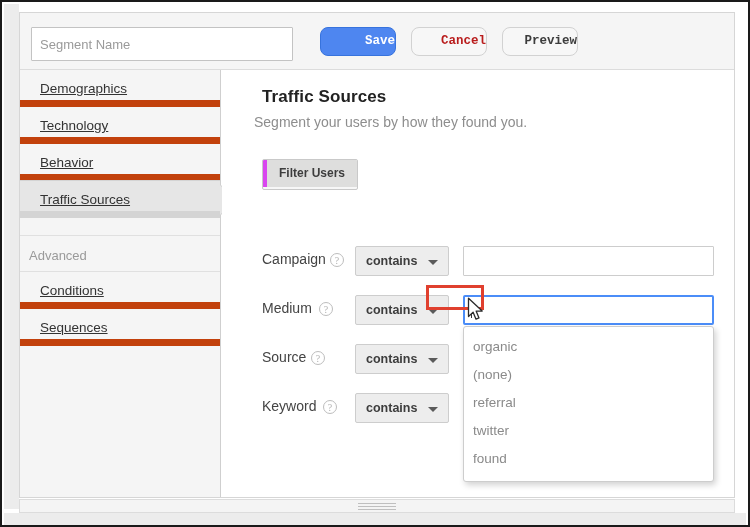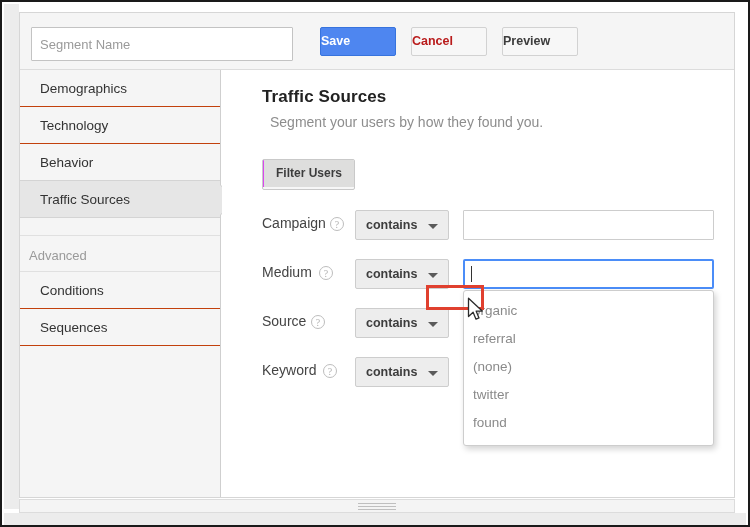--- a/index.html
+++ b/index.html
@@ -66,26 +66,26 @@
     border-radius: 1px;
     outline: none;
   }
   .segment-name-input::placeholder { color: #9a9a9a; opacity: 1; }
 
   .btn {
     position: absolute;
     top: 14px;
     height: 29px;
     box-sizing: border-box;
-    border-radius: 2px;
-    font-family: Liberation Sans, sans-serif;
+    border-radius: 8px;
+    font-family: Liberation Mono, monospace;
     font-size: 12.5px;
     font-weight: bold;
     line-height: 27px;
-    text-align: left;
+    text-align: right;
     cursor: pointer;
     padding: 0;
   }
   .btn-save {
     left: 300px;
     width: 76px;
     background: #4e86f0;
     border: 1px solid #3773dd;
     color: #ffffff;
   }
@@ -123,27 +123,28 @@
     bottom: 0;
     background: #f5f5f5;
     border-right: 1px solid #cfcfcf;
     box-sizing: border-box;
   }
   .nav-item {
     position: relative;
     height: 37px;
     line-height: 37px;
     box-sizing: border-box;
-    border-bottom: 1px solid #c2410c;
+    border-bottom: 7px solid #c2410c;
     padding-left: 20px;
     font-size: 13.5px;
     color: #333333;
     background: #f5f5f5;
     cursor: pointer;
     white-space: nowrap;
+    text-decoration: underline;
   }
   .nav-item.selected {
     background: #e6e6e6;
     border-bottom-color: #d4d4d4;
     border-top: 1px solid #d4d4d4;
     margin-top: -1px;
     height: 38px;
     line-height: 37px;
   }
   
@@ -190,21 +191,21 @@
     position: absolute;
     left: 40px;
     top: 17px;
     font-size: 17px;
     font-weight: bold;
     color: #222222;
     letter-spacing: 0.1px;
   }
   .content-subtitle {
     position: absolute;
-    left: 48px;
+    left: 32px;
     top: 44px;
     font-size: 14px;
     color: #8d8d8d;
   }
 
   
   .seg-toggle {
     position: absolute;
     left: 40px;
     top: 89px;
@@ -222,28 +223,29 @@
     font-size: 12px;
     font-weight: bold;
     color: #3d3d3d;
     background: #f7f7f7;
     cursor: pointer;
     box-sizing: border-box;
     white-space: nowrap;
   }
   .seg-btn.active {
     background: #dededd;
-    border-left: 1px solid #d946ef;
+    border-left: 4px solid #d946ef;
   }
 
   
   .form-row {
     position: absolute;
     left: 0;
     height: 30px;
+    margin-top: 36px;
   }
   .row-label {
     position: absolute;
     left: 40px;
     top: 5px;
     font-size: 14px;
     color: #444444;
     white-space: nowrap;
   }
   .help-icon {
@@ -475,22 +477,22 @@
           <div class="help-icon" style="left:97px;">?</div>
           <div class="op-select">
             <span>contains</span>
             <span class="op-caret"></span>
           </div>
           <input class="value-input focused" type="text" style="">
           <div class="caret-bar"></div>
 
           <div class="autocomplete">
             <div class="ac-item">organic</div>
+            <div class="ac-item">(none)</div>
             <div class="ac-item">referral</div>
-            <div class="ac-item">(none)</div>
             <div class="ac-item">twitter</div>
             <div class="ac-item">found</div>
           </div>
         </div>
 
         <div class="form-row" style="top:238px; left:0; right:0;">
           <div class="row-label">Source</div>
           <div class="help-icon" style="left:89px;">?</div>
           <div class="op-select">
             <span>contains</span>

